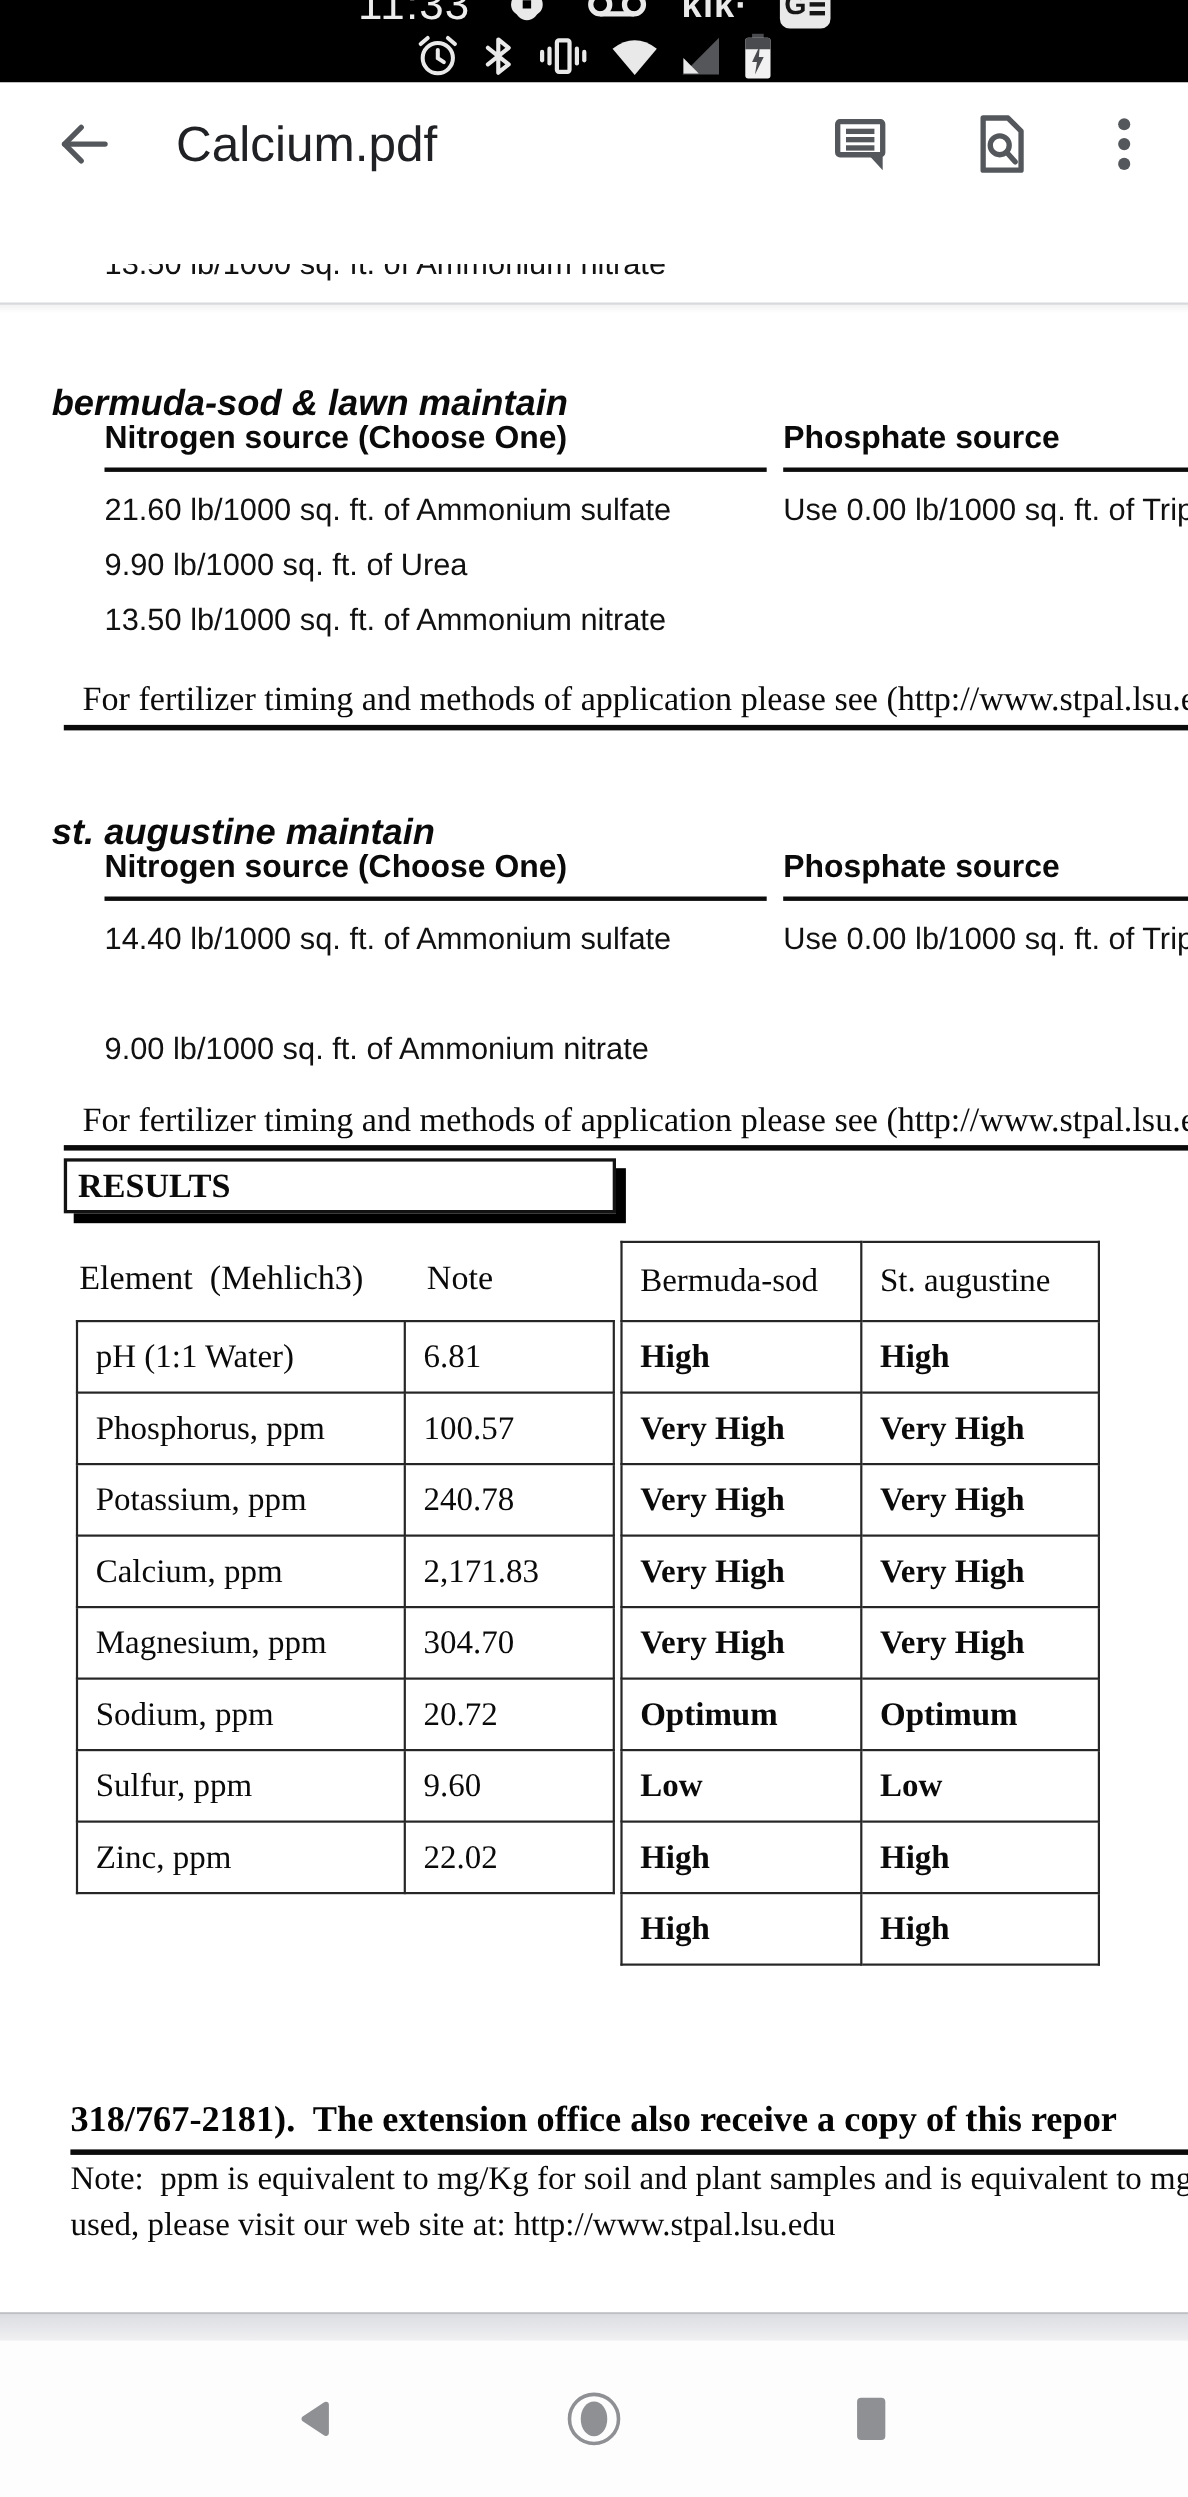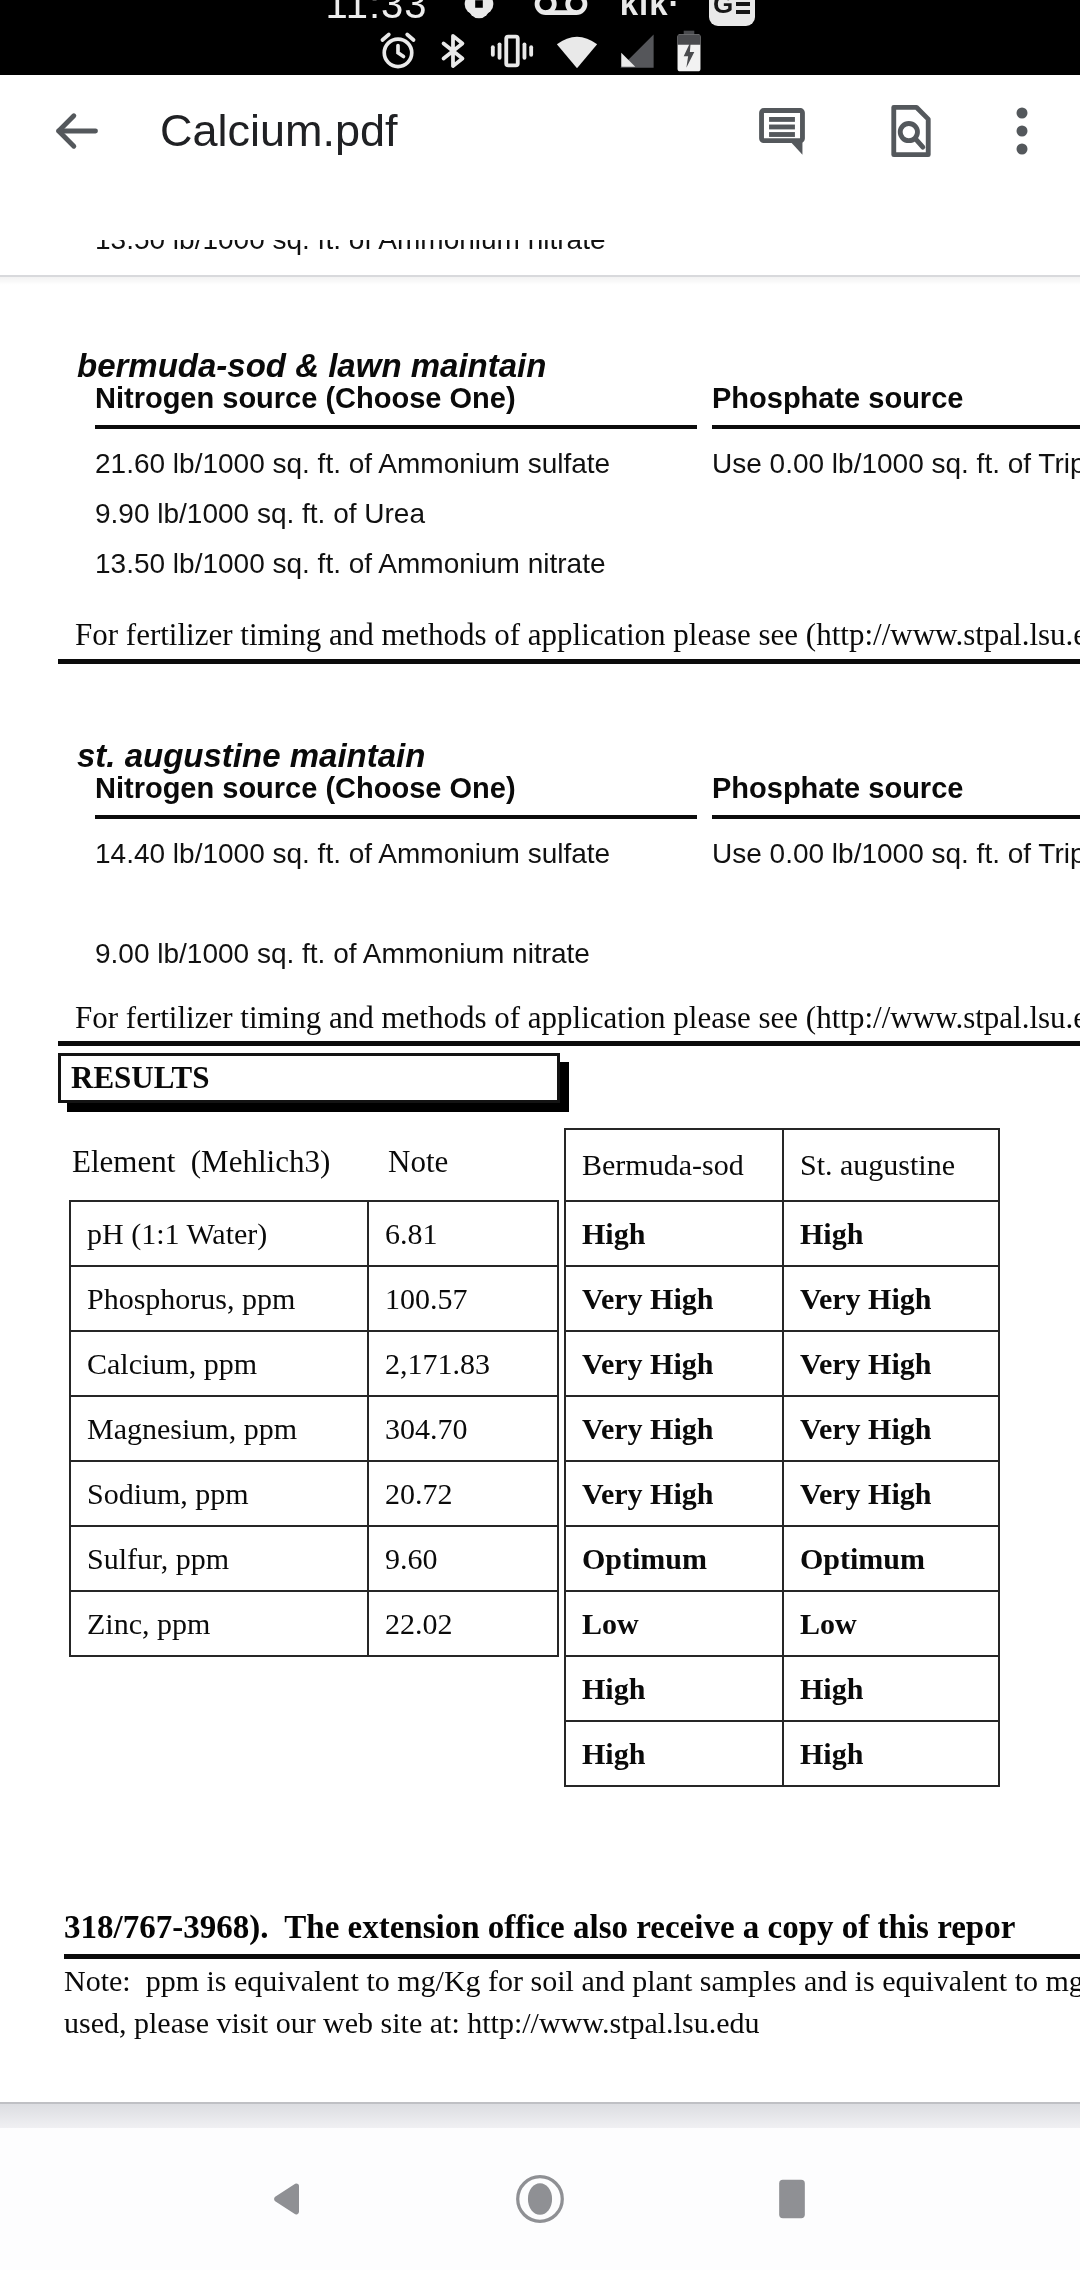--- a/index.html
+++ b/index.html
@@ -28,21 +28,21 @@
   
   .pdf-area{position:absolute;top:186px;left:0;width:1080px;height:1916px;background:#fff;}
   .clip-line{position:absolute;left:95px;top:54px;height:31px;overflow:hidden;width:900px;}
   .clip-line span{position:relative;top:-16px;font-size:28px;color:#111;display:block;}
   .seam{position:absolute;left:0;top:89px;width:1080px;height:2px;background:#d8d9dc;}
   .seam-shade{position:absolute;left:0;top:91px;width:1080px;height:8px;
               background:linear-gradient(rgba(0,0,0,.05),rgba(0,0,0,0));}
 
   .section{position:absolute;left:0;width:1080px;height:300px;}
   .sec-1{top:134px;} .sec-2{top:524px;}
-  .sec-heading{position:absolute;left:77px;top:0;font-size:33px;font-weight:bold;font-style:italic;color:#0a0a0a;}
+  .sec-heading{position:absolute;left:47px;top:0;font-size:33px;font-weight:bold;font-style:italic;color:#0a0a0a;}
   .col-head-n{position:absolute;left:95px;top:62px;font-size:29px;font-weight:bold;color:#0a0a0a;}
   .col-head-p{position:absolute;left:712px;top:62px;font-size:29px;font-weight:bold;color:#0a0a0a;}
   .col-rule-n{position:absolute;left:95px;top:105px;width:602px;height:4px;background:#0c0c0c;}
   .col-rule-p{position:absolute;left:712px;top:105px;width:368px;height:4px;background:#0c0c0c;}
   .n-item{position:absolute;left:95px;font-size:28px;color:#111;white-space:nowrap;}
   .n-i1{top:128px;} .n-i2{top:178px;} .n-i3{top:228px;}
   .p-item{position:absolute;left:712px;top:128px;font-size:28px;color:#111;white-space:nowrap;}
 
   .timing{position:absolute;left:75px;font-size:31px;color:#0a0a0a;white-space:nowrap;
           font-family:"Liberation Serif",serif;}
@@ -231,20 +231,24 @@
       <tbody>
           <tr>
             <td class="c1">pH (1:1 Water)</td>
             <td class="c2">6.81</td>
           </tr>
       <tr>
             <td class="c1">Phosphorus, ppm</td>
             <td class="c2">100.57</td>
           </tr>
       <tr>
+            <td class="c1">Potassium, ppm</td>
+            <td class="c2">240.78</td>
+          </tr>
+      <tr>
             <td class="c1">Calcium, ppm</td>
             <td class="c2">2,171.83</td>
           </tr>
       <tr>
             <td class="c1">Magnesium, ppm</td>
             <td class="c2">304.70</td>
           </tr>
       <tr>
             <td class="c1">Sodium, ppm</td>
             <td class="c2">20.72</td>
@@ -298,21 +302,21 @@
             <td class="c1 rating">High</td>
             <td class="c2 rating">High</td>
           </tr>
       <tr>
             <td class="c1 rating">High</td>
             <td class="c2 rating">High</td>
           </tr>
     </tbody>
       </table>
 
-    <div class="foot-bold fb-2">318/767-3968).  The extension office also receive a copy of this repor</div>
+    <div class="foot-bold fb-2">318/767-2181).  The extension office also receive a copy of this repor</div>
     <div class="rule-3 abs"></div>
     <div class="foot-note fn-1">Note:  ppm is equivalent to mg/Kg for soil and plant samples and is equivalent to mg/</div>
     <div class="foot-note fn-2">used, please visit our web site at: http://www.stpal.lsu.edu</div>
   </main>
 
   <div class="page-gap"></div>
 
   <nav class="nav-bar">
     <span class="nav-btn">
       <svg width="44" height="48" viewBox="0 0 48 48">

